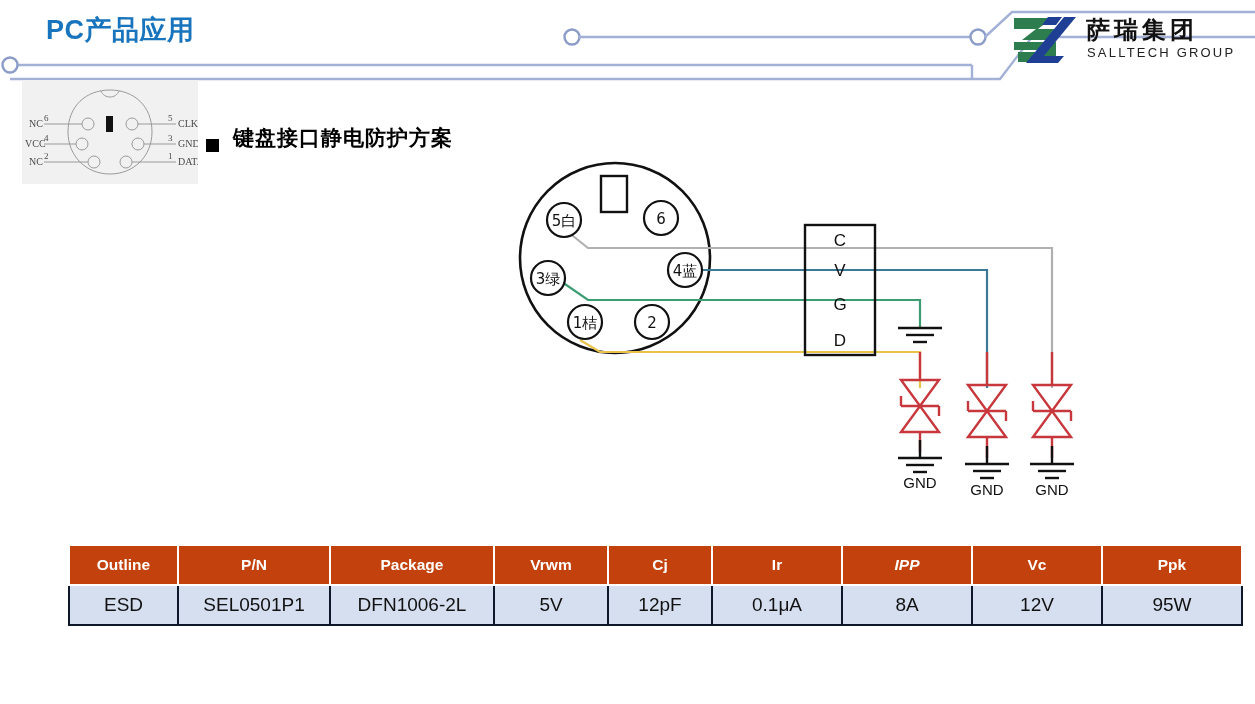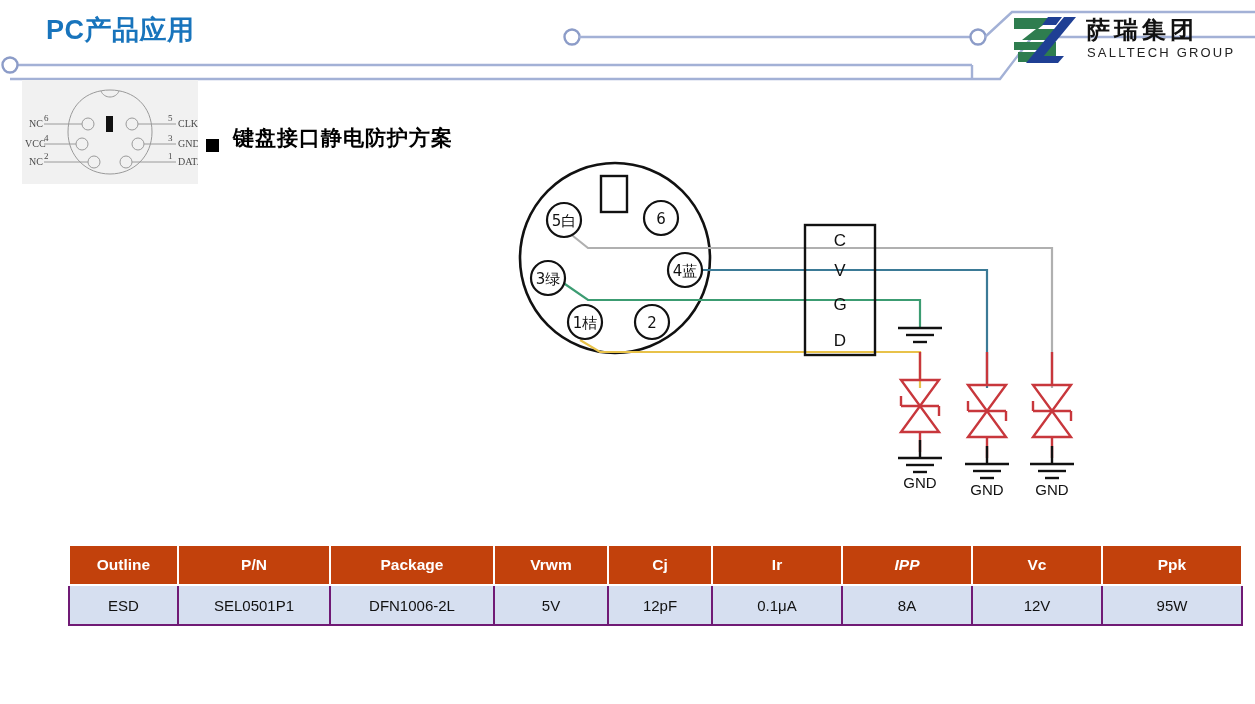--- a/index.html
+++ b/index.html
@@ -62,22 +62,22 @@
   
   #spec-table{
     position:absolute;left:68px;top:544px;width:1137px;
     border-collapse:collapse;table-layout:fixed;
   }
   #spec-table th{
     background:#c2410c;color:#ffffff;font-size:15.5px;font-weight:bold;
     height:36px;text-align:center;border:2px solid #ffffff;
   }
   #spec-table td{
-    background:#D6DFF0;color:#111;font-size:15px;
-    height:36px;text-align:center;border:2px solid #701a75;
+    background:#D6DFF0;color:#111;font-size:19px;
+    height:36px;text-align:center;border:2px solid #0f172a;
   }
   .col-outline{width:105px;} .col-pn{width:148px;margin-left:32px;} .col-package{width:160px;}
   .col-vrwm{width:110px;} .col-cj{width:100px;} .col-ir{width:126px;}
   .col-ipp{width:126px;font-style:italic;} .col-vc{width:126px;} .col-ppk{width:136px;}
 </style>
 </head>
 <body>
 
 <div class="slide">
 

